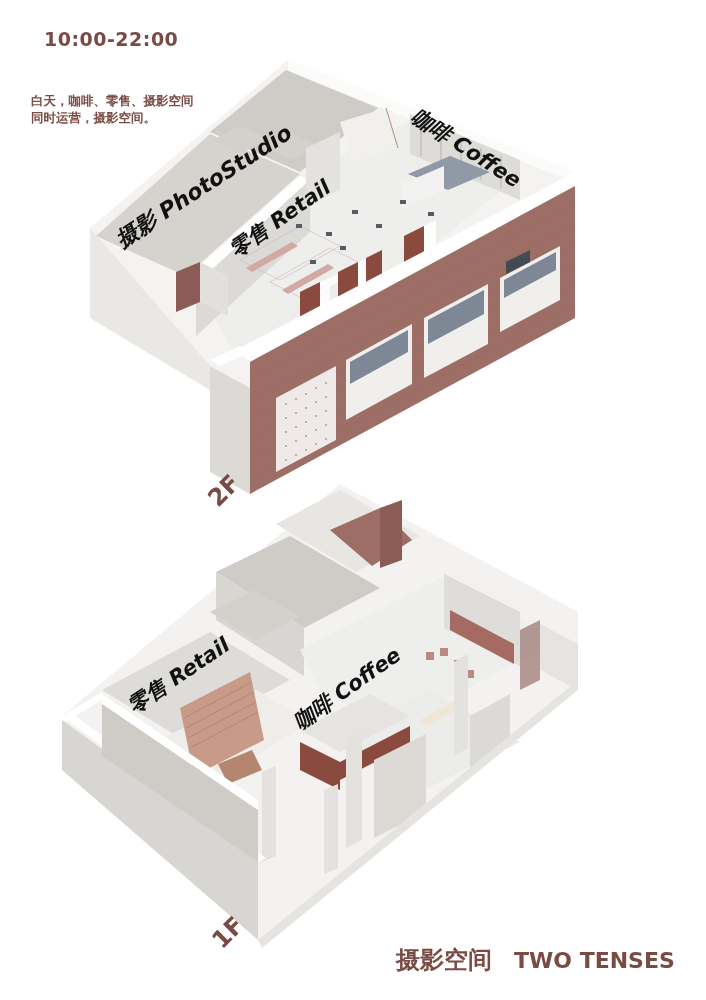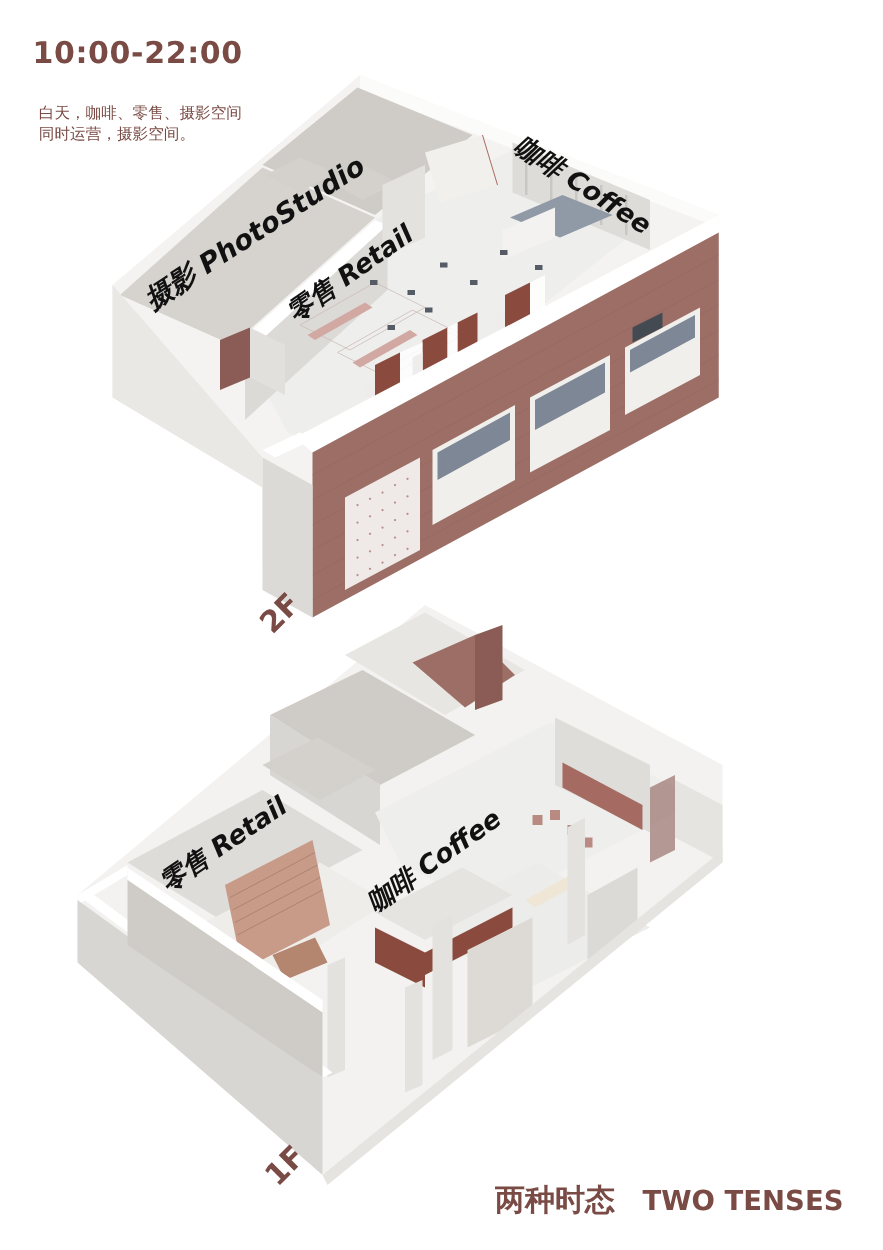--- a/index.html
+++ b/index.html
@@ -1,18 +1,18 @@
 <!DOCTYPE html>
 <html><head>
 <meta charset="utf-8">
 <style>
   html,body{margin:0;padding:0;background:#ffffff;}
   body{width:706px;height:1000px;position:relative;overflow:hidden;font-family:"DejaVu Sans","Liberation Sans",sans-serif;}
-  .hours{position:absolute;left:26px;top:28px;font-size:24px;font-weight:bold;color:#7a4b45;letter-spacing:0.5px;}
-  .desc{position:absolute;left:31px;top:81px;font-size:12.5px;font-weight:normal;color:#7a4b45;line-height:17px;}
+  .hours{position:absolute;left:44px;top:28px;font-size:19px;font-weight:bold;color:#7a4b45;letter-spacing:0.5px;}
+  .desc{position:absolute;left:31px;top:92px;font-size:12.5px;font-weight:bold;color:#7a4b45;line-height:17px;}
   .footer{position:absolute;left:396px;top:944px;font-size:24px;font-weight:bold;color:#7a4b45;white-space:nowrap;}
   .footer .en{margin-left:22px;font-size:22px;margin-top:26px;}
   svg.plan{position:absolute;left:0;top:0;}
   .zone-label{font-family:"DejaVu Sans","Liberation Sans",sans-serif;font-weight:bold;font-style:italic;fill:#111;}
   .floor-label{font-family:"DejaVu Sans","Liberation Sans",sans-serif;font-weight:bold;fill:#7a4b45;}
 </style>
 </head>
 <body>
 
 <div class="hours">10:00-22:00</div>
@@ -229,14 +229,14 @@
 
     <polygon points="258,940 578,680 578,690 262,948" fill="#e6e4e0"></polygon>
   </g>
 
   <text class="zone-label" x="0" y="0" font-size="21" transform="translate(134,714) rotate(-34)">零售 Retail</text>
   <text class="zone-label" x="0" y="0" font-size="21" transform="translate(300,730) rotate(-35)">咖啡 Coffee</text>
   <text class="floor-label" x="0" y="0" font-size="24" transform="translate(222,950) rotate(-45)">1F</text>
 </svg>
 
 <div class="footer">
-  <span>两种时态</span><span class="en">TWO TENSES</span>
+  <span>摄影空间</span><span class="en">TWO TENSES</span>
 </div>
 
 </body></html>

